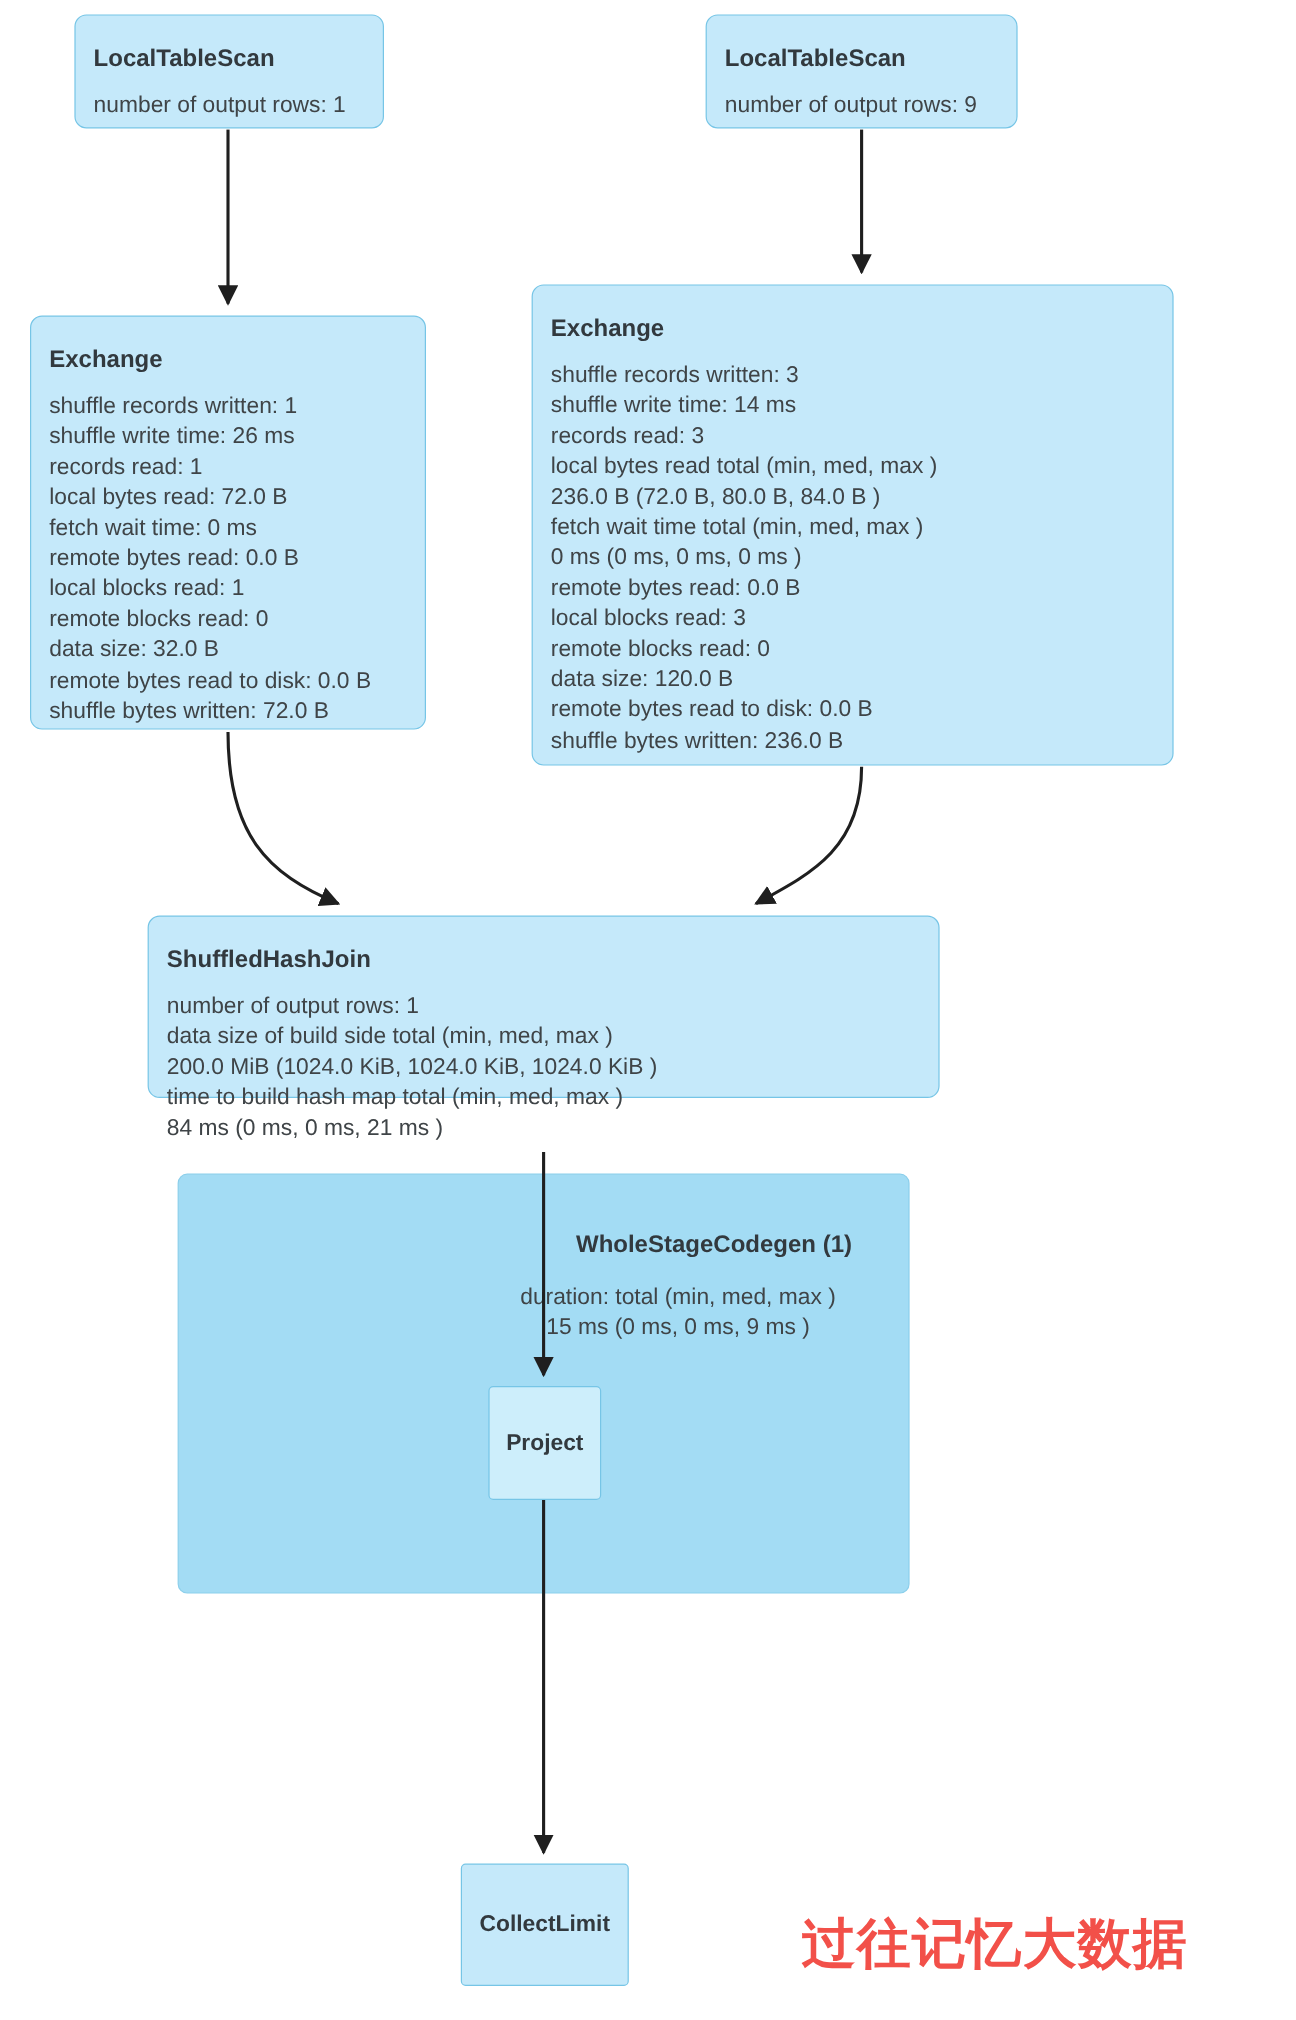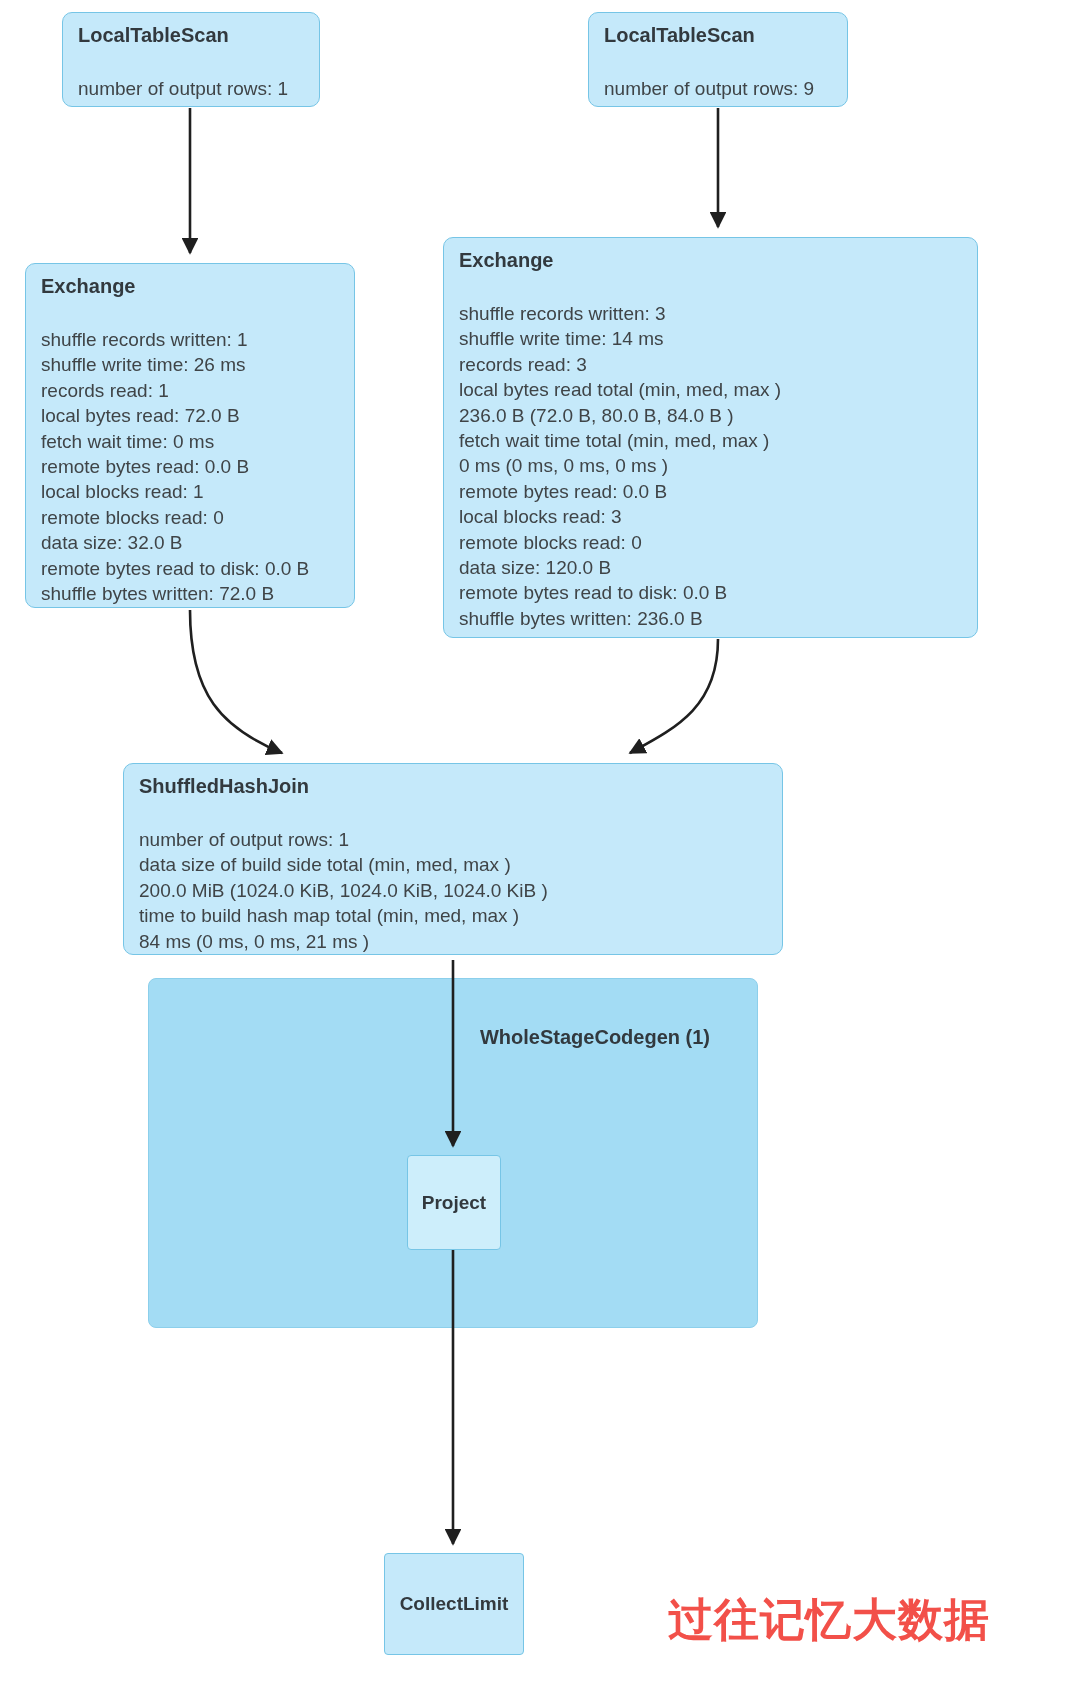--- a/index.html
+++ b/index.html
@@ -34,31 +34,31 @@
     stroke: var(--arrow);
     stroke-width: 2.6;
   }
   .edges marker path { fill: var(--arrow); }
   .node {
     position: absolute;
     background: var(--node-fill);
     border: 1.6px solid var(--node-border);
     border-radius: 10px;
     box-sizing: border-box;
-    padding: 10px 15px;
+    padding: 24px 15px;
     z-index: 10;
   }
   .node .title {
     font-size: 20px;
     font-weight: bold;
     color: var(--title-text);
     line-height: 24px;
   }
   .node .metrics {
-    margin-top: 29px;
+    margin-top: 14px;
     font-size: 19px;
     color: var(--body-text);
     line-height: 25.4px;
     white-space: pre-line;
   }
   .container-box {
     position: absolute;
     background: var(--container-fill);
     border: 1px solid var(--container-border);
     border-radius: 8px;
@@ -112,20 +112,22 @@
     text-align: right;
   }
 </style>
 </head>
 <body>
 
 <div class="canvas">
 
   <div class="container-box" style="left:148px; top:978px; width:610px; height:350px;"></div>
   <div class="wsc-title">WholeStageCodegen (1)</div>
+  <div class="wsc-metrics">duration: total (min, med, max )
+15 ms (0 ms, 0 ms, 9 ms )</div>
 
   <svg class="edges" viewBox="0 0 1080 1683" xmlns="http://www.w3.org/2000/svg">
     <defs>
       <marker id="arrow" viewBox="0 0 10 10" refX="9" refY="5" markerWidth="6.5" markerHeight="6.5" orient="auto-start-reverse">
         <path d="M0,0 L10,5 L0,10 z"></path>
       </marker>
     </defs>
     <path class="edge" d="M190,108 V253" marker-end="url(#arrow)"></path>
     <path class="edge" d="M718,108 V227" marker-end="url(#arrow)"></path>
     <path class="edge" d="M190,610 C190,695 222,728 282,753" marker-end="url(#arrow)"></path>
@@ -169,21 +171,21 @@
 fetch wait time total (min, med, max )
 0 ms (0 ms, 0 ms, 0 ms )
 remote bytes read: 0.0 B
 local blocks read: 3
 remote blocks read: 0
 data size: 120.0 B
 remote bytes read to disk: 0.0 B
 shuffle bytes written: 236.0 B</div>
   </div>
 
-  <div class="node" style="left:123px; top:763px; width:660px; height:192px;">
+  <div class="node" style="left:123px; top:763px; width:660px; height:152px;">
     <div class="title">ShuffledHashJoin</div>
     <div class="metrics">number of output rows: 1
 data size of build side total (min, med, max )
 200.0 MiB (1024.0 KiB, 1024.0 KiB, 1024.0 KiB )
 time to build hash map total (min, med, max )
 84 ms (0 ms, 0 ms, 21 ms )</div>
   </div>
 
   <div class="small-node" style="left:407px; top:1155px; width:94px; height:95px;">
     <div class="title">Project</div>

